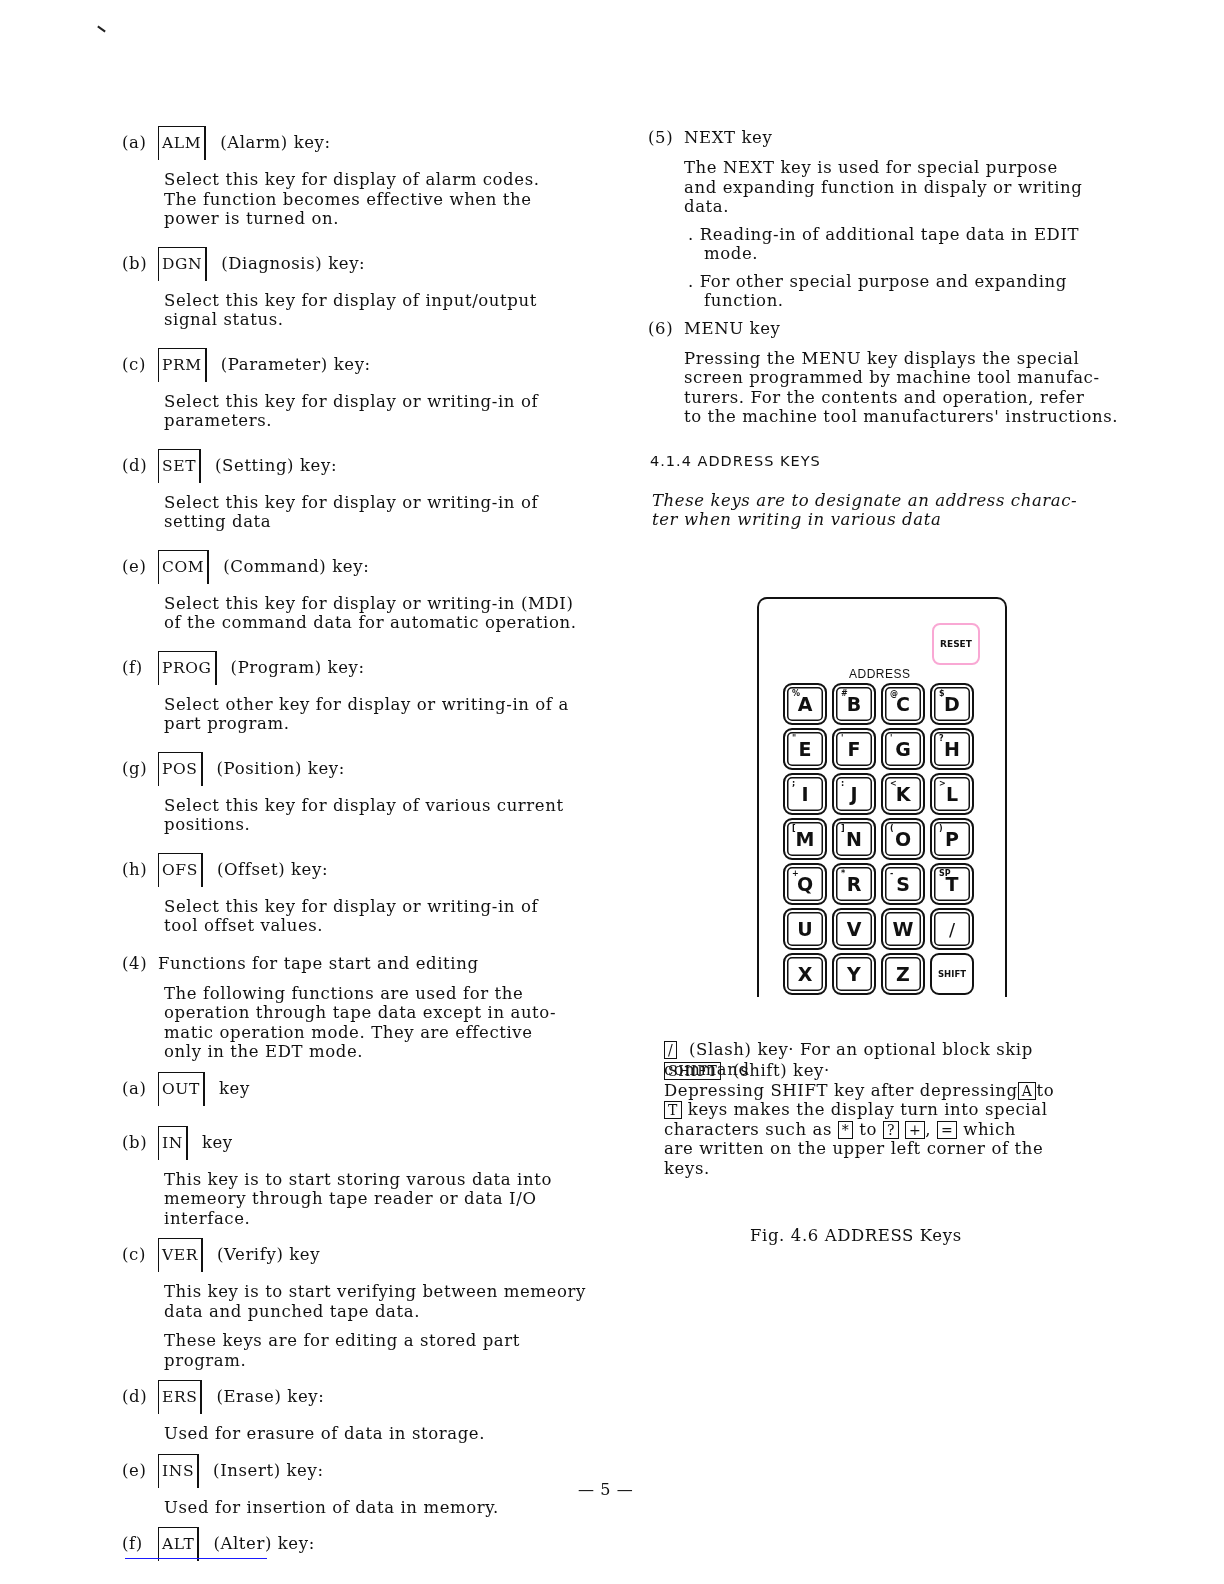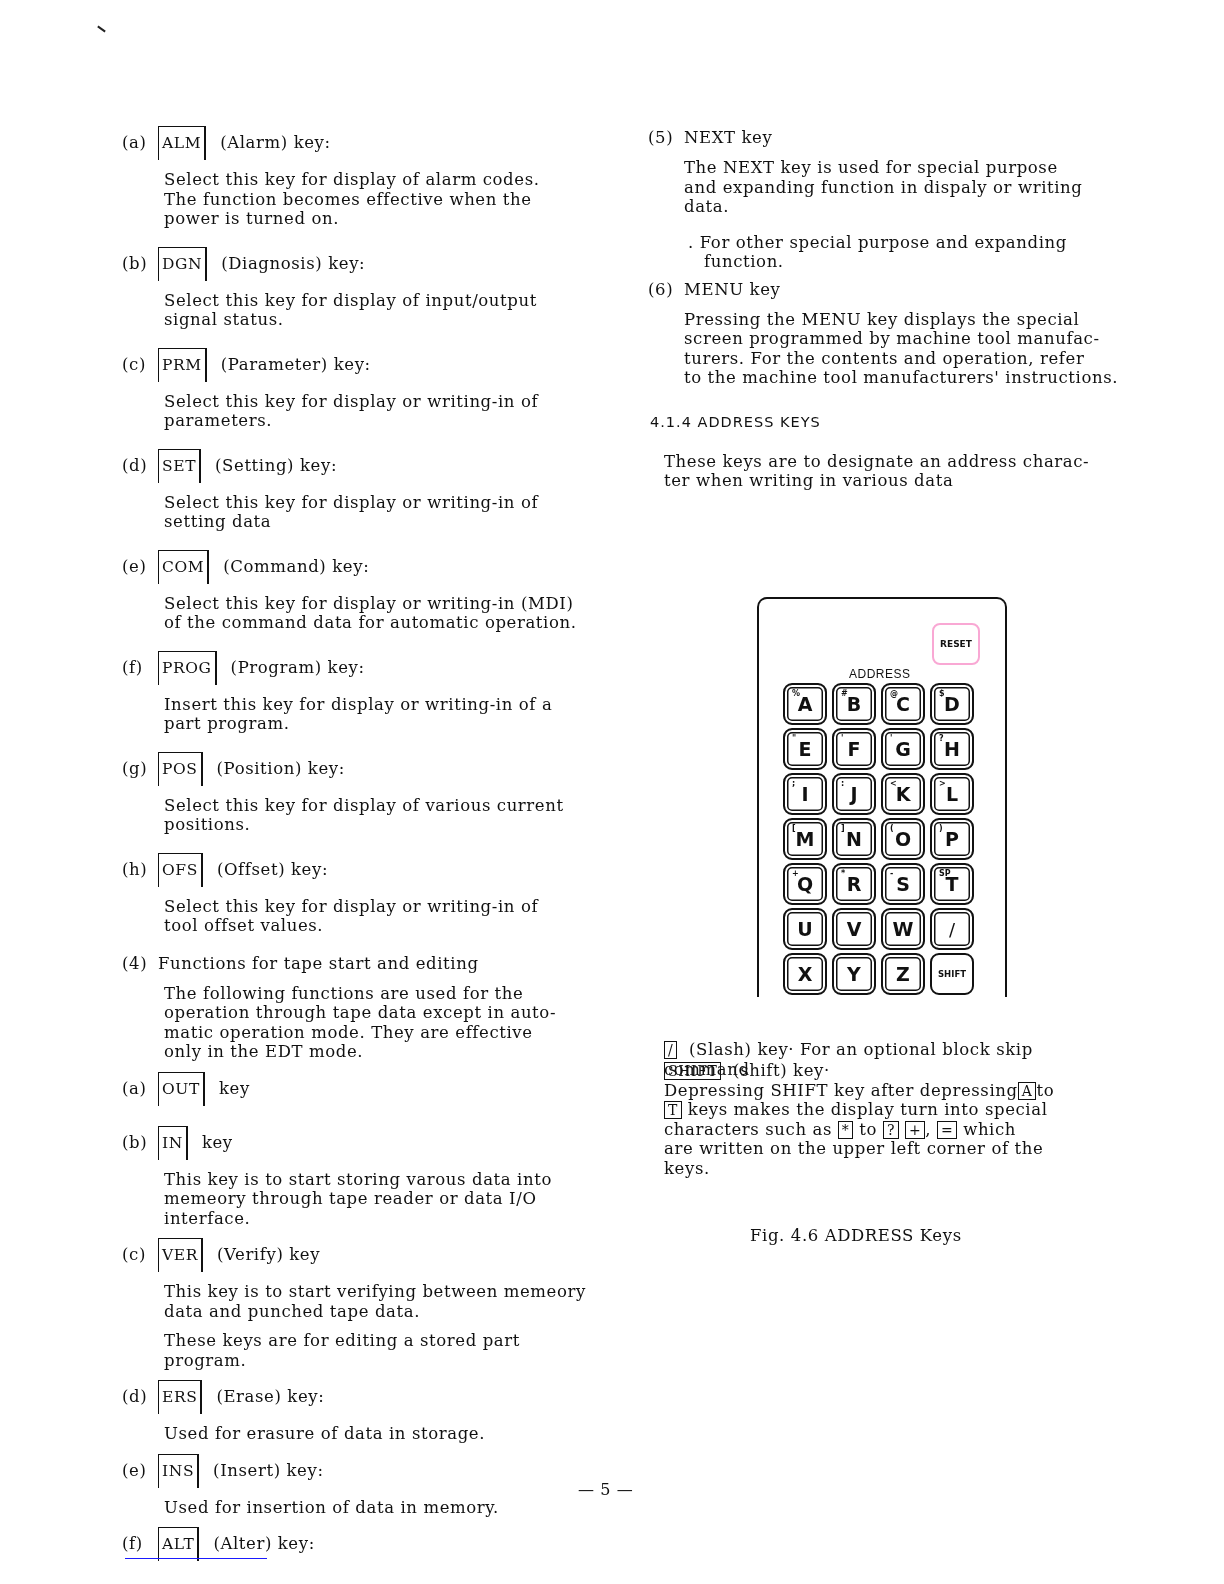--- a/index.html
+++ b/index.html
@@ -20,21 +20,21 @@
   }
   .para { margin-left: 42px; line-height: 19.5px; }
   .left .gap-s { height: 10px; }
   .left .gap-m { height: 18px; }
   .right .para { margin-left: 36px; }
   .bullet { margin-left: 56px; text-indent: -16px; line-height: 19.5px; }
   .section-title {
     font-family: "DejaVu Sans", "Liberation Sans", sans-serif; font-weight: normal;
     font-size: 14.5px; letter-spacing: 1px; margin-top: 26px; margin-left: 2px;
   }
-  .intro { line-height: 19.5px; margin-top: 22px; margin-left: 16px; }
+  .intro { line-height: 19.5px; margin-top: 22px; margin-left: 4px; font-style: italic; }
 
   
   .keypad {
     position: absolute; left: 757px; top: 597px; width: 246px; height: 398px;
     border: 2px solid #111; border-bottom: none; border-radius: 10px 10px 0 0;
   }
   .reset {
     position: absolute; left: 173px; top: 24px; width: 44px; height: 38px;
     border: 2px solid #f9a8d4; border-radius: 8px;
     font-family: "DejaVu Sans", "Liberation Sans", sans-serif; font-weight: bold;
@@ -111,21 +111,21 @@
     </div>
     <div class="gap-s"></div>
     <div class="para"><span>Select this key for display or writing-in (MDI)</span><br><span>of the command data for automatic operation.</span></div>
     <div class="gap-m"></div>
     <div class="item-head">
       <span class="lbl">(f)</span>
       <span class="keycap">PROG</span>
       <span>(Program) key:</span>
     </div>
     <div class="gap-s"></div>
-    <div class="para"><span>Insert this key for display or writing-in of a</span><br><span>part program.</span></div>
+    <div class="para"><span>Select other key for display or writing-in of a</span><br><span>part program.</span></div>
     <div class="gap-m"></div>
     <div class="item-head">
       <span class="lbl">(g)</span>
       <span class="keycap">POS</span>
       <span>(Position) key:</span>
     </div>
     <div class="gap-s"></div>
     <div class="para"><span>Select this key for display of various current</span><br><span>positions.</span></div>
     <div class="gap-m"></div>
     <div class="item-head">
@@ -193,20 +193,21 @@
     <div class="gap-s"></div>
   </div>
 <div class="col right" id="right">
     <div class="item-head">
       <span class="lbl">(5)</span>
       <span>NEXT key</span>
     </div>
     <div class="gap-s" style="height: 10px;"></div>
     <div class="para"><span>The NEXT key is used for special purpose</span><br><span>and expanding function in dispaly or writing</span><br><span>data.</span></div>
     <div style="height: 8px;"></div>
+    <div class="bullet">. <span>Reading-in of additional tape data in EDIT</span><br><span>mode.</span></div>
     <div style="height: 8px;"></div>
     <div class="bullet">. <span>For other special purpose and expanding</span><br><span>function.</span></div>
     <div style="height: 8px;"></div>
     <div class="item-head">
       <span class="lbl">(6)</span>
       <span>MENU key</span>
     </div>
     <div class="gap-s" style="height: 10px;"></div>
     <div class="para"><span>Pressing the MENU key displays the special</span><br><span>screen programmed by machine tool manufac-</span><br><span>turers. For the contents and operation, refer</span><br><span>to the machine tool manufacturers' instructions.</span></div>
     <div class="section-title">4.1.4  ADDRESS KEYS</div>

